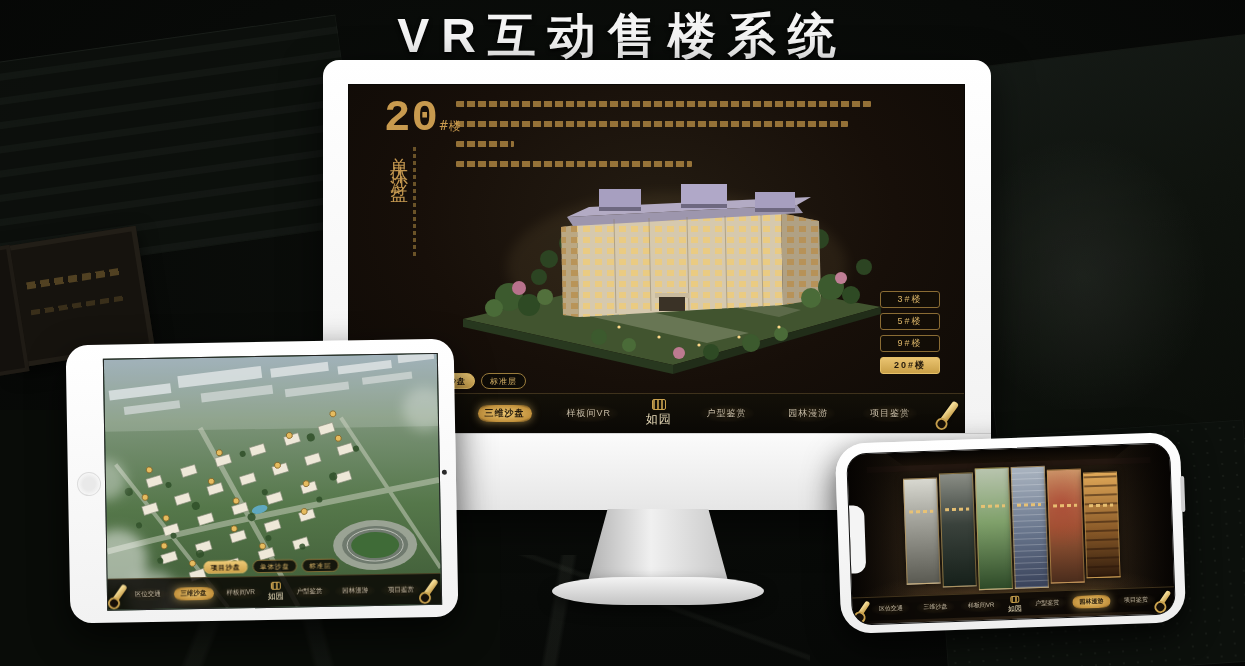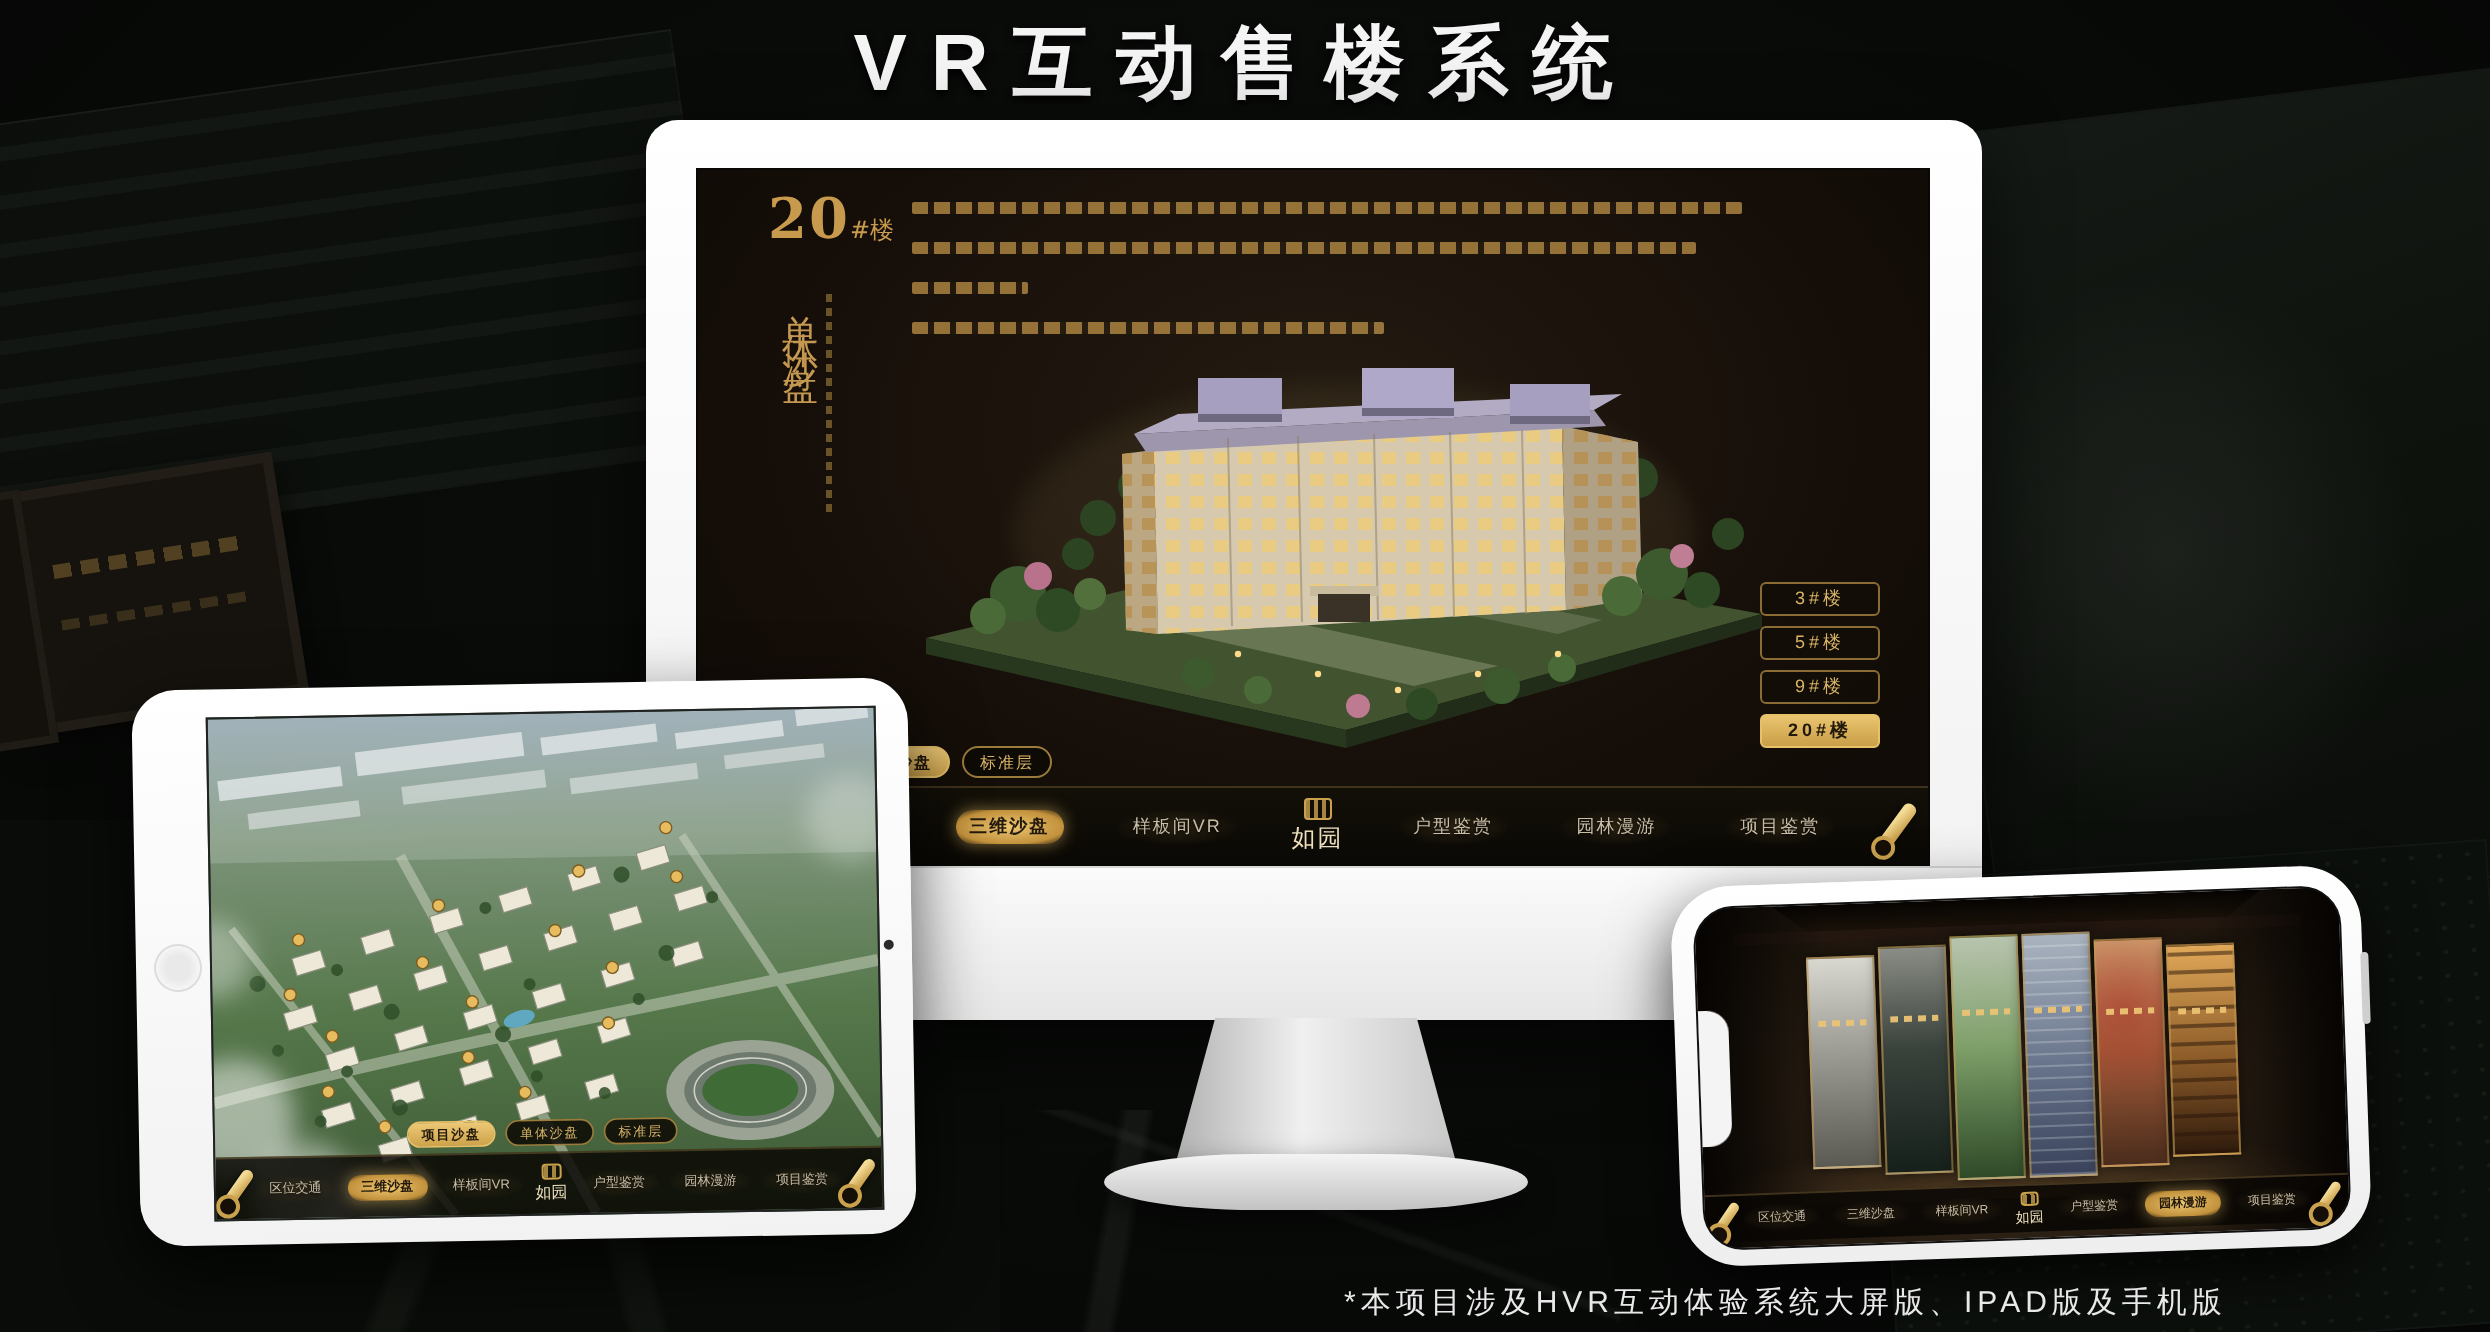--- a/index.html
+++ b/index.html
@@ -30,21 +30,21 @@
             background:
              linear-gradient(112deg, transparent 47%, rgba(150,160,140,.07) 48%, rgba(150,160,140,.07) 50%, transparent 51%),
              linear-gradient(75deg, transparent 55%, rgba(150,160,140,.06) 56%, rgba(150,160,140,.06) 58%, transparent 59%),
              #0a0d09;opacity:.9;}
   .bg-map2{left:380px;top:555px;width:430px;height:111px;
             background:
              linear-gradient(100deg, transparent 40%, rgba(160,170,150,.08) 41%, rgba(160,170,150,.08) 43%, transparent 44%),
              linear-gradient(20deg, transparent 60%, rgba(160,170,150,.06) 61%, rgba(160,170,150,.06) 62%, transparent 63%);}
   
   .title{position:absolute;top:4px;left:0;right:0;text-align:center;color:#f4f4f4;
-         font-size:40px;font-weight:bold;letter-spacing:12px;text-shadow:0 2px 4px #000;}
+         font-size:48px;font-weight:bold;letter-spacing:12px;text-shadow:0 2px 4px #000;}
   .footnote{position:absolute;left:672px;top:642px;color:#e9e9e9;font-size:15px;letter-spacing:2.5px;}
   
   .pillrow{position:absolute;display:flex;gap:6px;}
   .pill{height:14px;padding:0 8px;font-size:8px;color:#d9b468;border:1px solid #9a7c3c;border-radius:8px;
         background:rgba(14,11,6,.88);display:flex;align-items:center;letter-spacing:1px;white-space:nowrap;}
   .pill.active{background:linear-gradient(#edc976,#cda24b);color:#241a0c;border-color:#e7c169;font-weight:bold;}
   .navbar{position:absolute;left:0;right:0;bottom:0;display:flex;align-items:center;justify-content:space-between;
           background:linear-gradient(#131008,#0a0805);border-top:1px solid rgba(200,160,90,.28);}
   .navitem{color:#c9bda6;text-shadow:0 1px 2px #000;white-space:nowrap;padding:2px 7px;border-radius:9px;
           background:radial-gradient(ellipse at center, rgba(72,58,32,.55), rgba(0,0,0,0) 75%);cursor:pointer;}
@@ -58,21 +58,21 @@
         box-shadow:0 1px 3px rgba(0,0,0,.7);cursor:pointer;}
   .scroll-deco::after{content:"";position:absolute;bottom:-5px;left:-2px;width:8px;height:8px;border:2px solid #caa24e;
         border-radius:50%;background:#160f08;}
   
   .monitor{position:absolute;left:323px;top:60px;width:668px;height:450px;background:linear-gradient(#ffffff,#f0f0f0);
            border-radius:16px 16px 10px 10px;box-shadow:0 14px 40px rgba(0,0,0,.65);}
   .mscreen{position:absolute;left:25px;top:24px;width:615px;height:348px;overflow:hidden;
            background:radial-gradient(ellipse at 50% 38%, #241c12 0%, #170f09 55%, #0e0a06 100%);
            border:1px solid #0a0805;}
   .m-num{position:absolute;left:35px;top:8px;color:#c89a4e;font-family:"DejaVu Serif", serif;}
-  .m-num .big{font-size:28px;font-weight:bold;letter-spacing:1px;}
+  .m-num .big{font-size:44px;font-weight:bold;letter-spacing:1px;font-family:Liberation Mono, monospace;}
   .m-num .small{font-size:12px;}
   .m-sub{position:absolute;left:38px;top:58px;writing-mode:vertical-rl;color:#c49850;font-size:18px;
          letter-spacing:9px;font-family:"DejaVu Serif", serif;}
   .m-sub-en{position:absolute;left:64px;top:62px;width:3px;height:110px;
          background:repeating-linear-gradient(180deg, rgba(190,150,70,.5) 0 4px, transparent 4px 7px);}
   .tline{position:absolute;height:6px;border-radius:1px;
          background:repeating-linear-gradient(90deg, rgba(201,154,74,.7) 0 8px, rgba(201,154,74,.05) 8px 11px);}
   .floorcol{position:absolute;right:24px;top:206px;display:flex;flex-direction:column;gap:5px;}
   .floor-btn{width:58px;height:15px;font-size:9px;color:#d9b468;letter-spacing:2px;
          background:rgba(18,13,7,.92);border:1px solid #8a6c34;border-radius:3px;
@@ -457,14 +457,13 @@
           </span>
         <span class="navitem">户型鉴赏</span>
         <span class="navitem active">园林漫游</span>
         <span class="navitem">项目鉴赏</span>
         <div class="scroll-deco"></div>
       </div>
       <div class="p-notch"></div>
     </div>
   </div>
 
-  <div class="footnote">*本项目涉及HVR互动体验系统大屏版、IPAD版及手机版</div>
 </div>
 
 </body></html>

